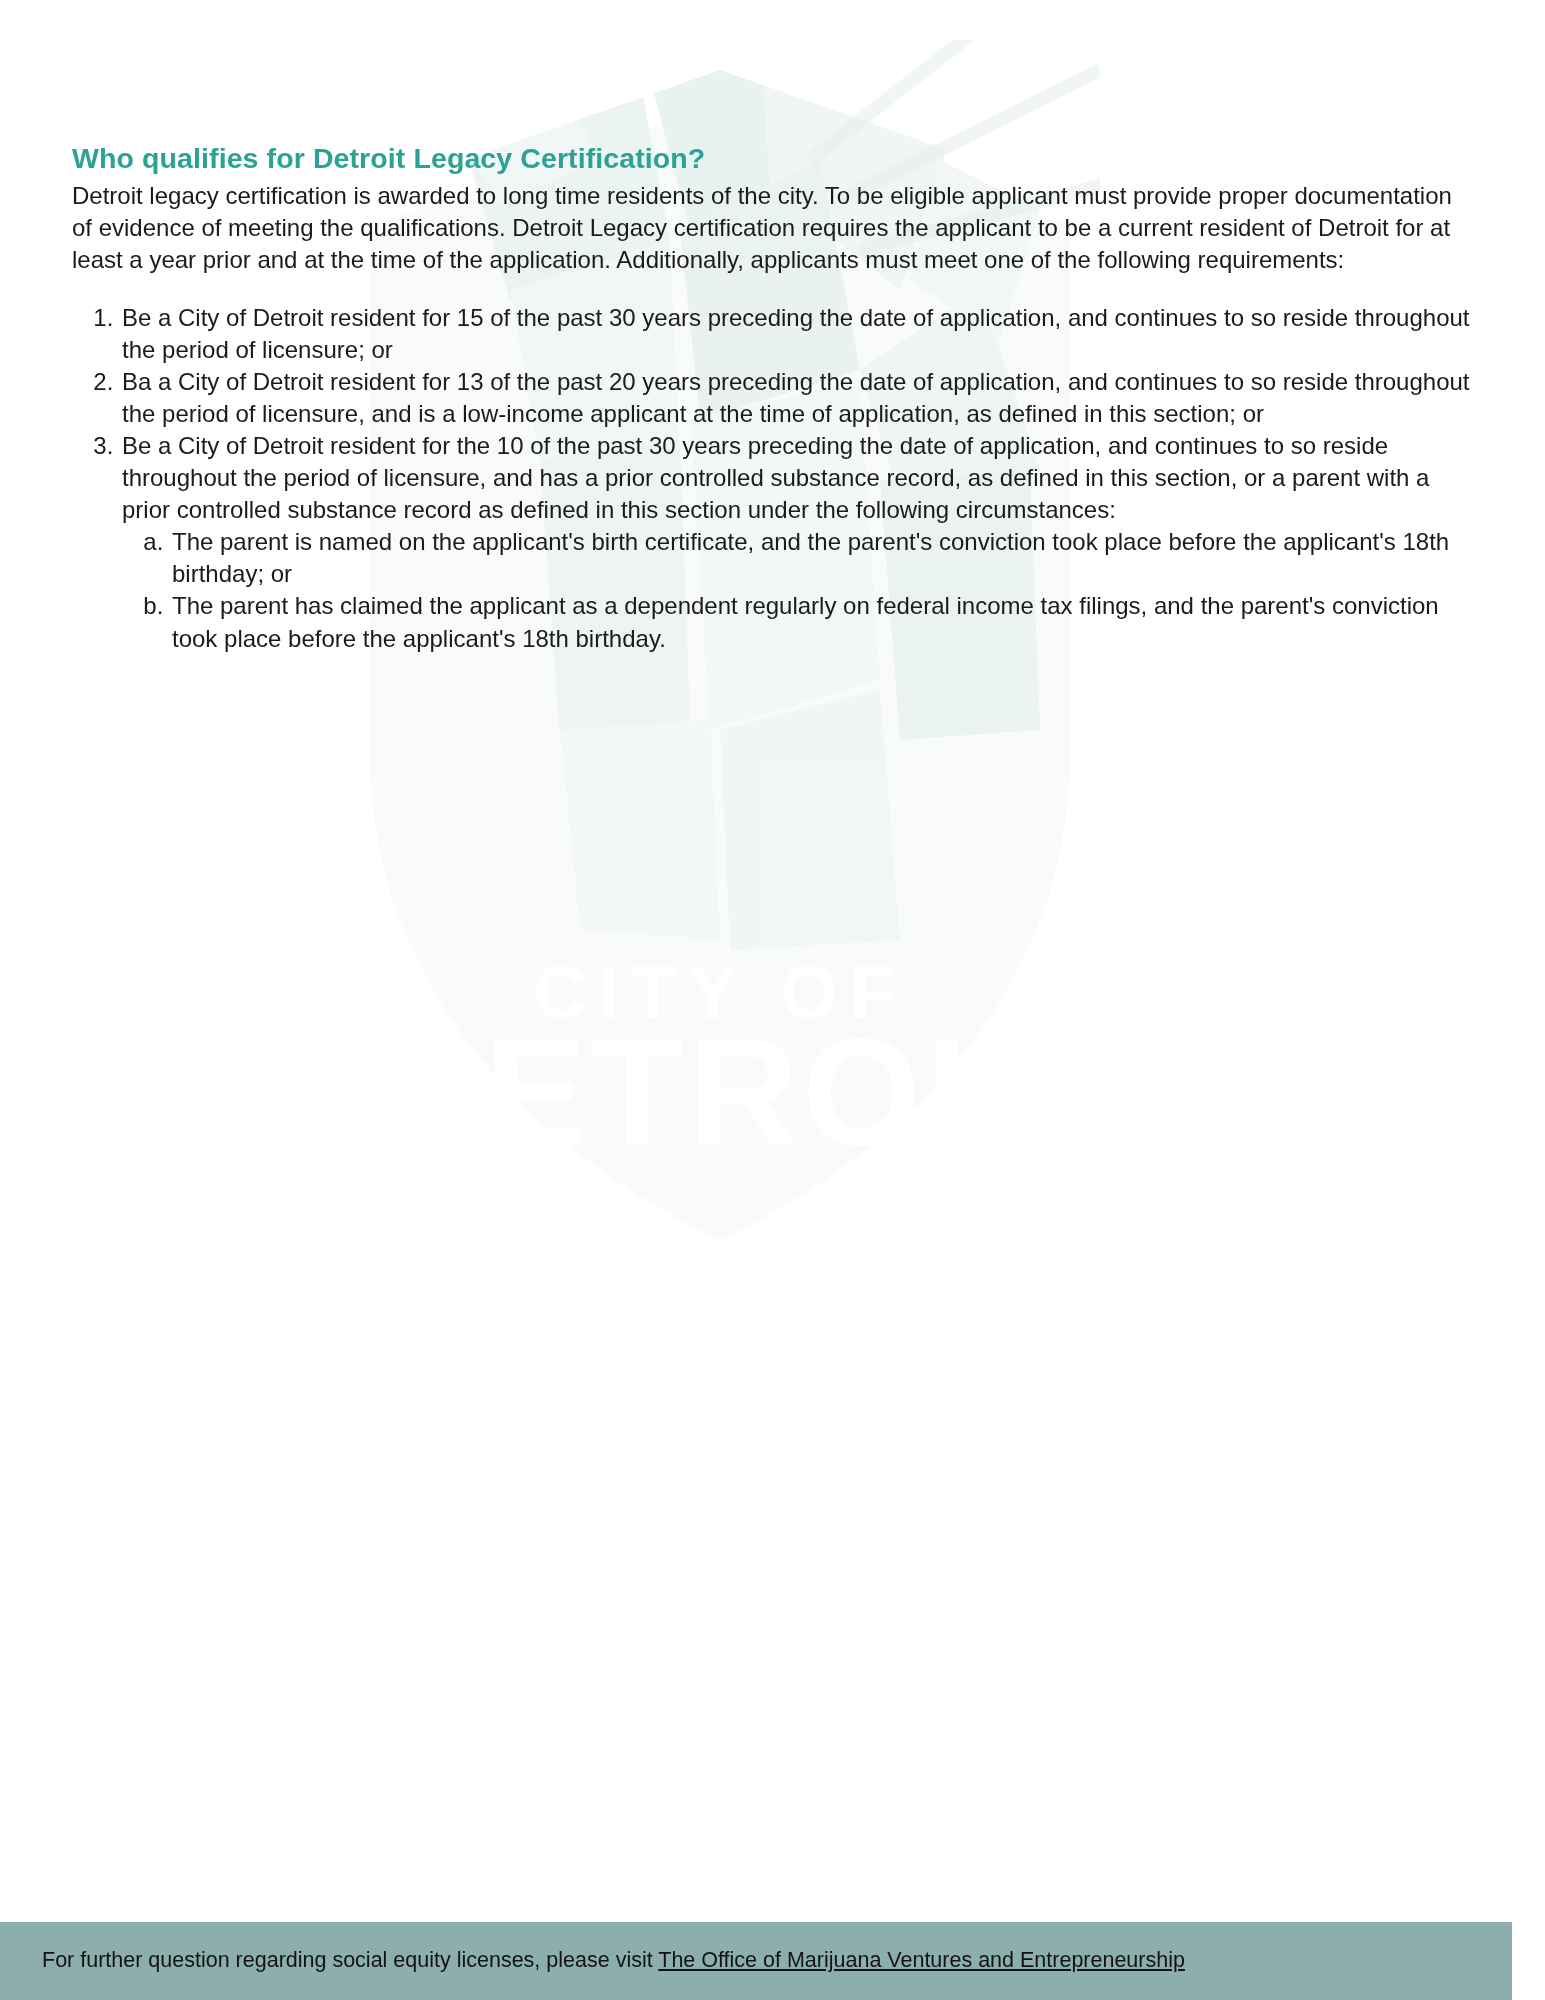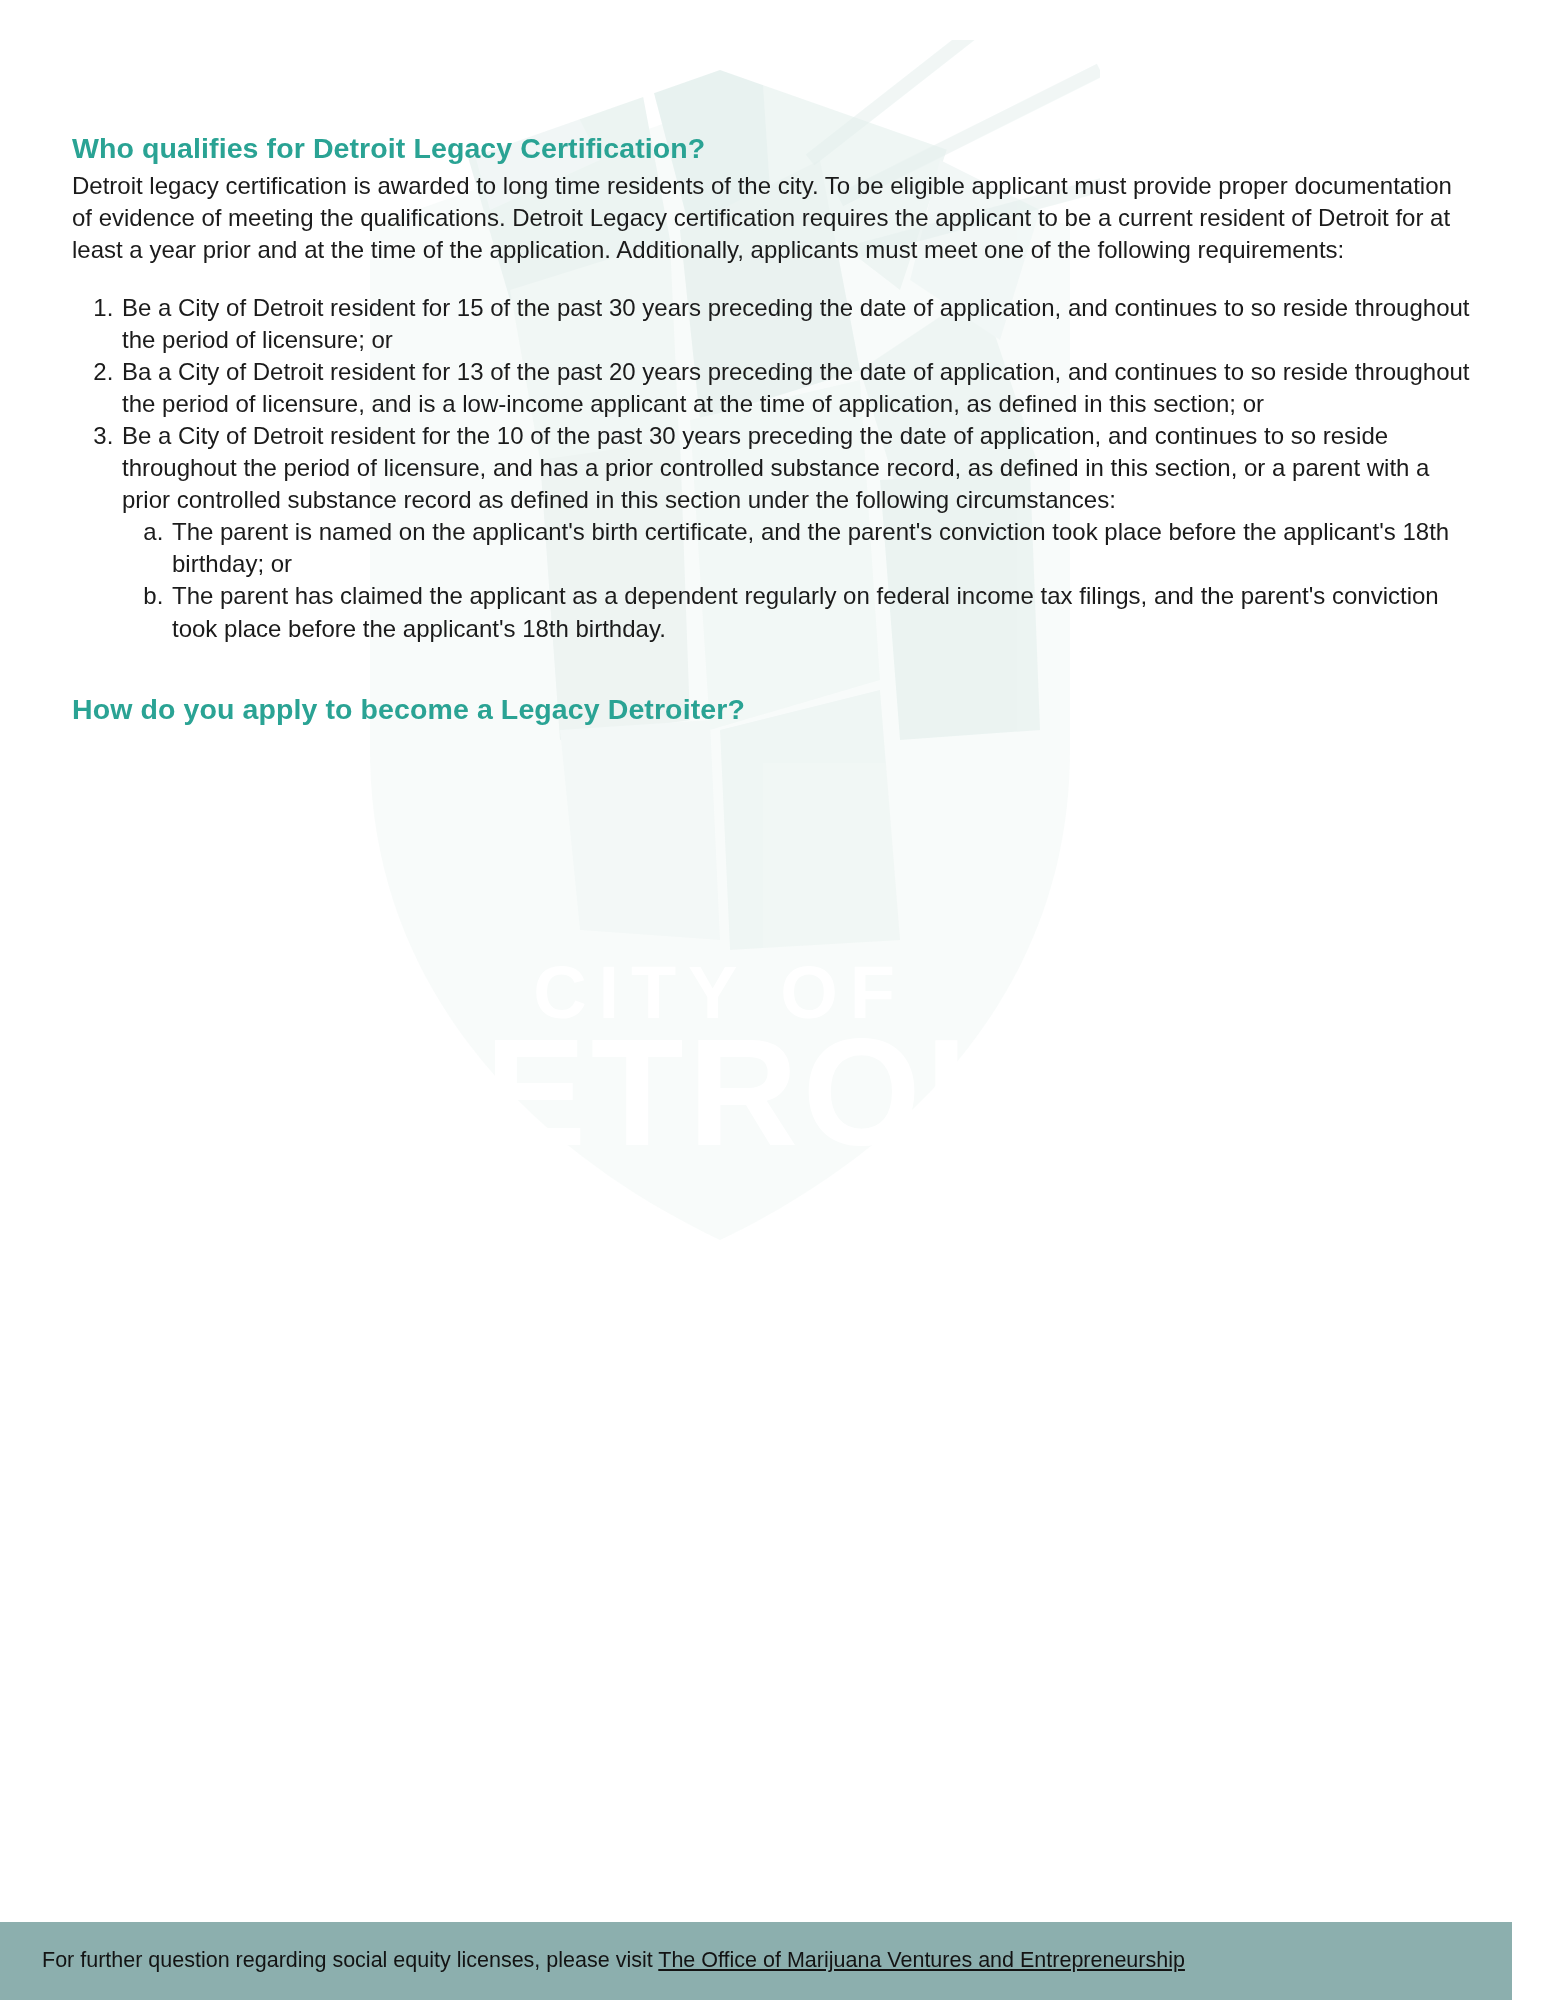--- a/index.html
+++ b/index.html
@@ -61,21 +61,21 @@
 
   
   .page {
     position: relative;
     z-index: 2;
     padding: 0;
   }
   .content {
     position: absolute;
     left: 72px;
-    top: 130px;
+    top: 140px;
     width: 1398px;
   }
 
   h2.section-heading {
     color: #2aa394;
     font-size: 28.5px;
     font-weight: bold;
     margin: 0 0 4px 0;
     line-height: 1.28;
     letter-spacing: 0.1px;
@@ -213,21 +213,20 @@
           </li>
           <li>
             <span>The parent has claimed the applicant as a dependent regularly on federal income tax filings, and the parent's conviction took place before the applicant's 18th birthday.</span>
           </li>
         </ol>
       </li>
     </ol>
 
     <div class="spacer-apply"></div>
 
-    <h2 class="section-heading">How do you apply to become a Legacy Detroiter?</h2>
 
 
   </div>
 </div>
 
 <div class="footer-bar">
   <div class="footer-text"><span>For further question regarding social equity licenses, please visit </span><a href="#">The Office of Marijuana Ventures and Entrepreneurship </a></div>
 </div>
 
 </body></html>

